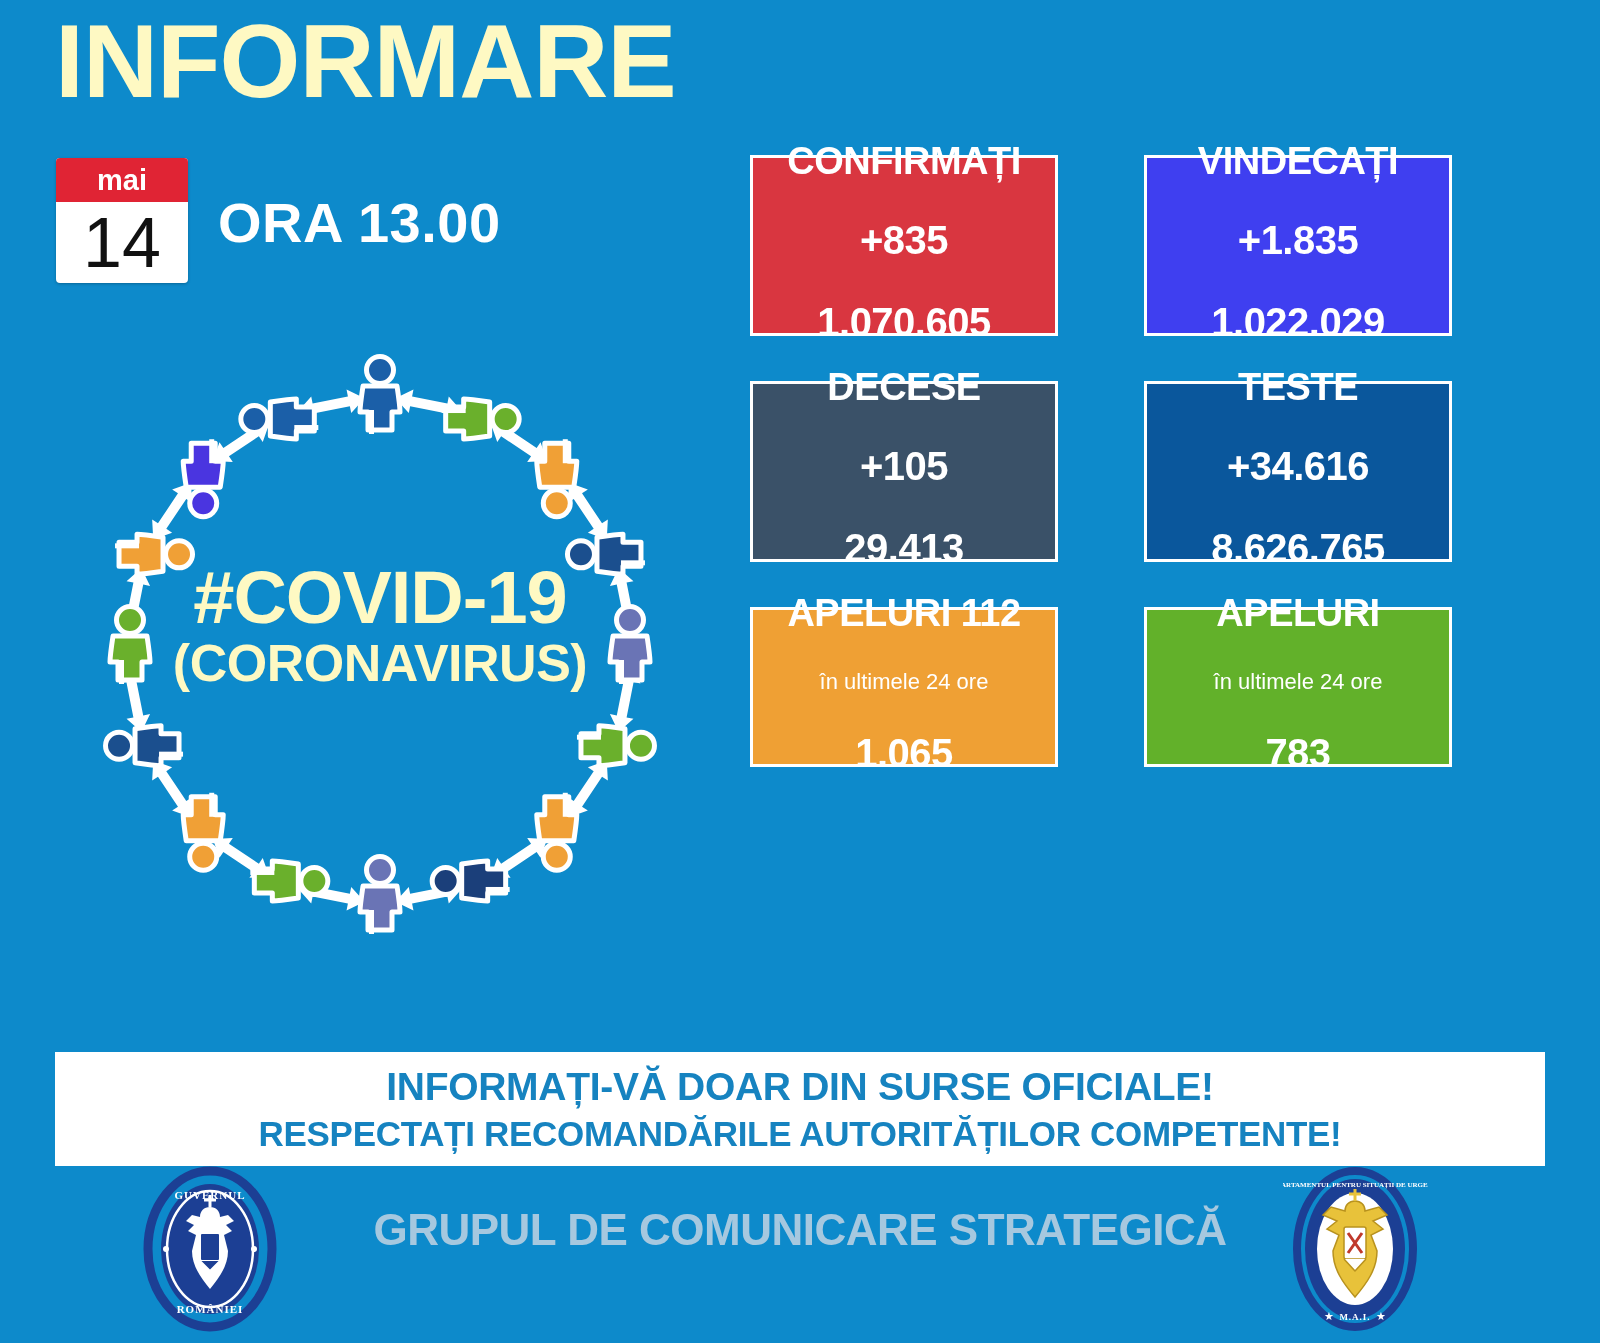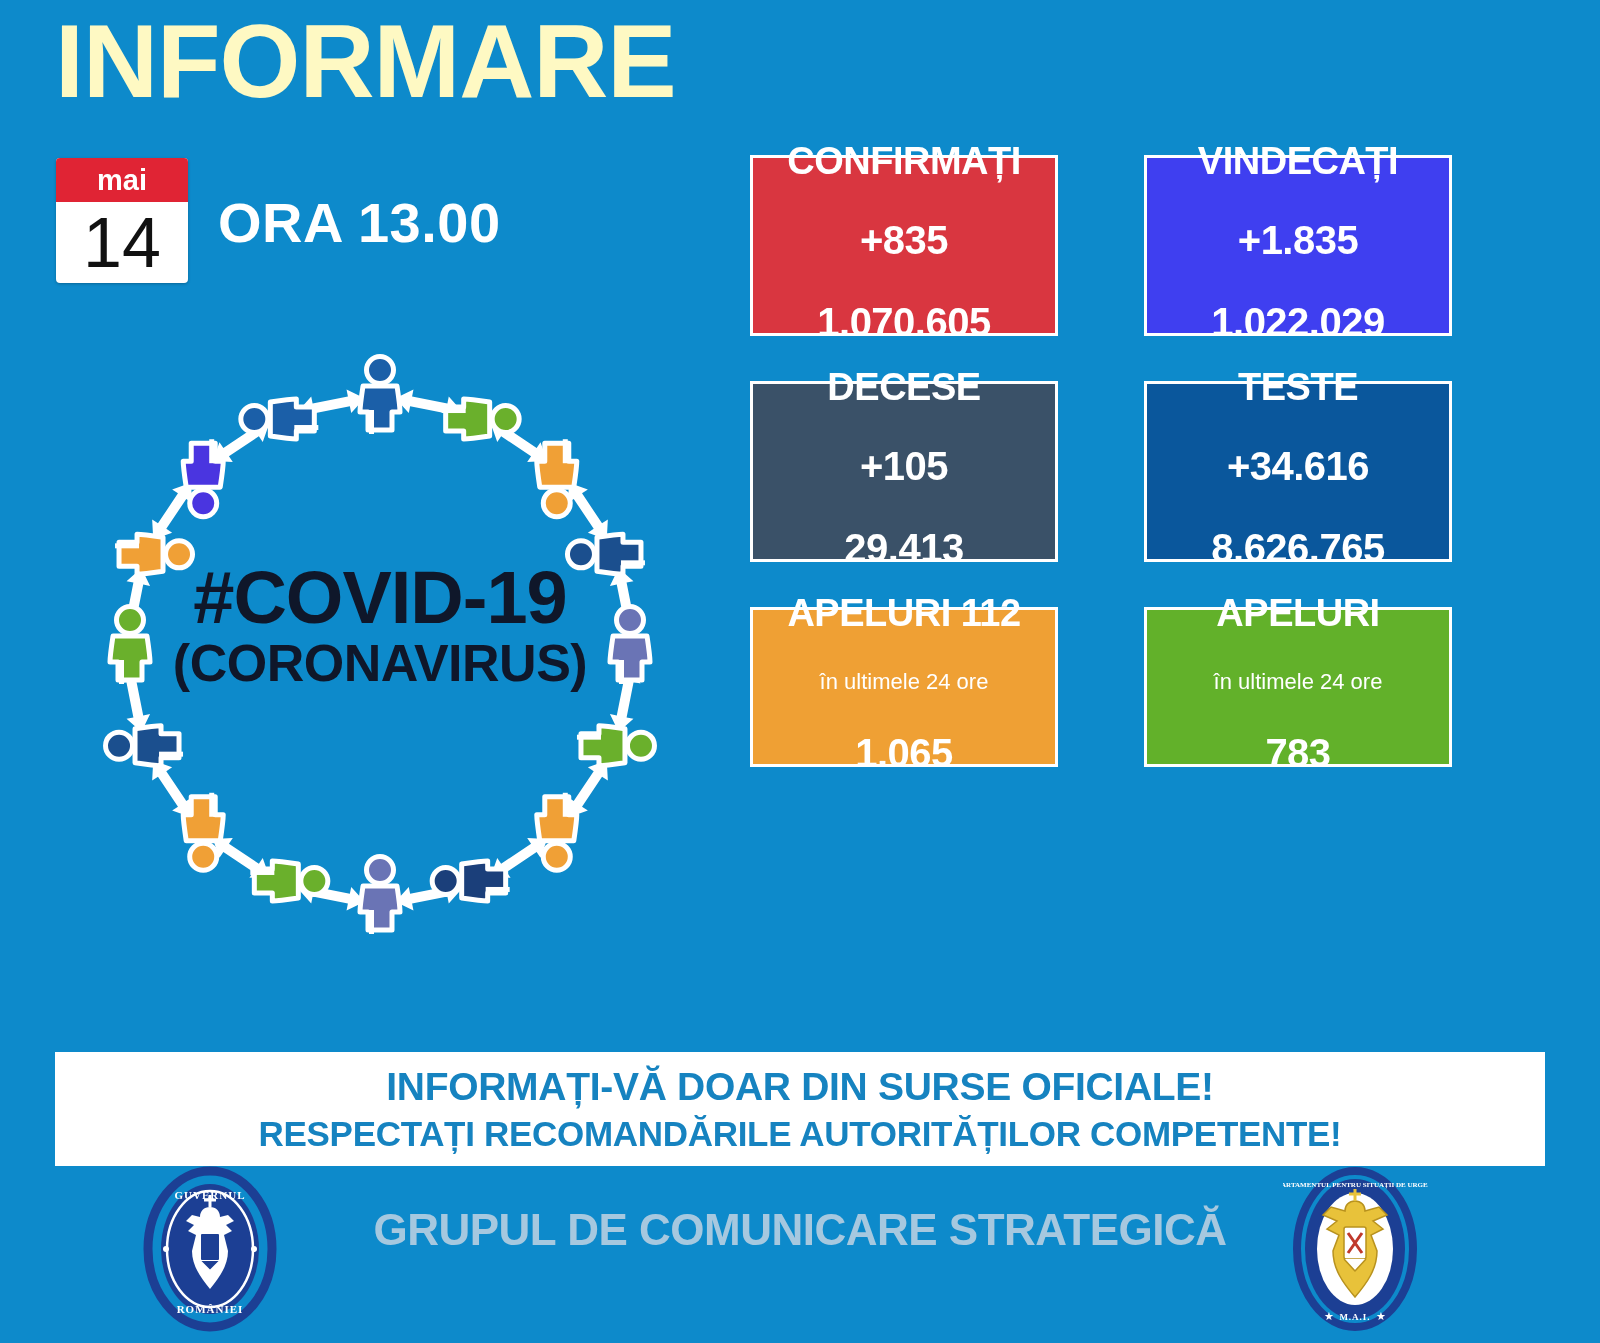--- a/index.html
+++ b/index.html
@@ -78,21 +78,21 @@
     width: 640px;
     height: 640px;
   }
   #covid-circle svg { display: block; }
   #covid-label {
     position: absolute;
     left: 60px;
     top: 560px;
     width: 640px;
     text-align: center;
-    color: #0f172a;
+    color: #fef9c3;
     pointer-events: none;
   }
   #covid-hashtag {
     font-size: 74px;
     font-weight: bold;
     line-height: 1.02;
     letter-spacing: -1px;
   }
   #covid-sub {
     font-size: 52px;

